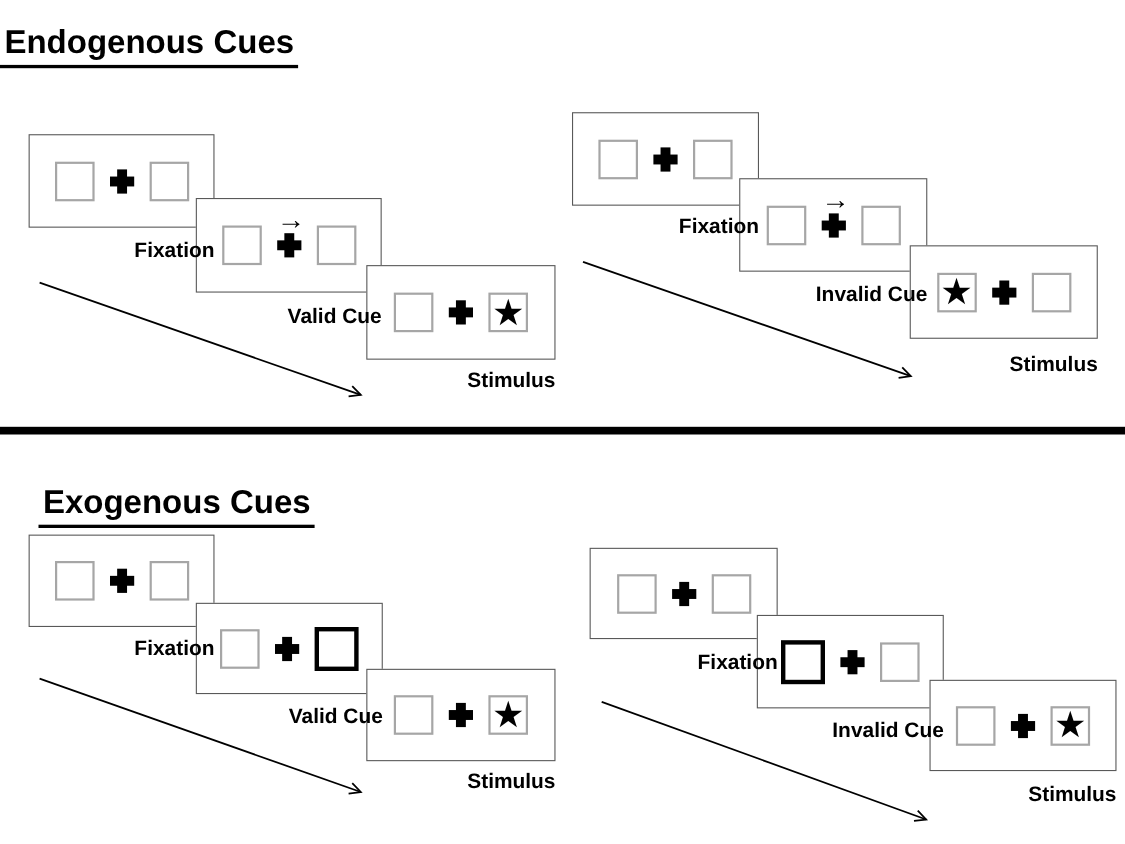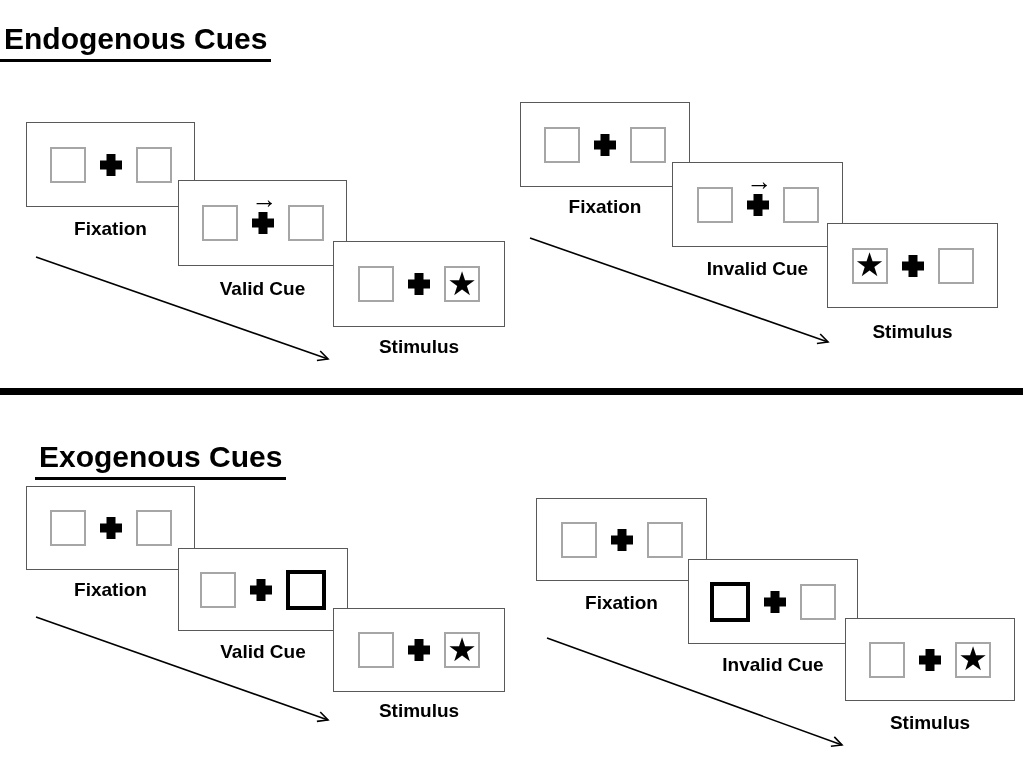--- a/index.html
+++ b/index.html
@@ -73,21 +73,21 @@
   .cue-arrow {
     position: absolute;
     left: 50%; top: -26px;
     transform: translateX(-42%);
     font-size: 26px; font-weight: 400; line-height: 1;
     white-space: nowrap;
   }
 
   .label {
     position: absolute;
-    text-align: center;
+    text-align: right;
     font-size: 19px; font-weight: 700;
     z-index: 4;
   }
 
   .arrows-overlay {
     position: absolute; inset: 0;
     z-index: 0;
     pointer-events: none;
   }
 </style>

